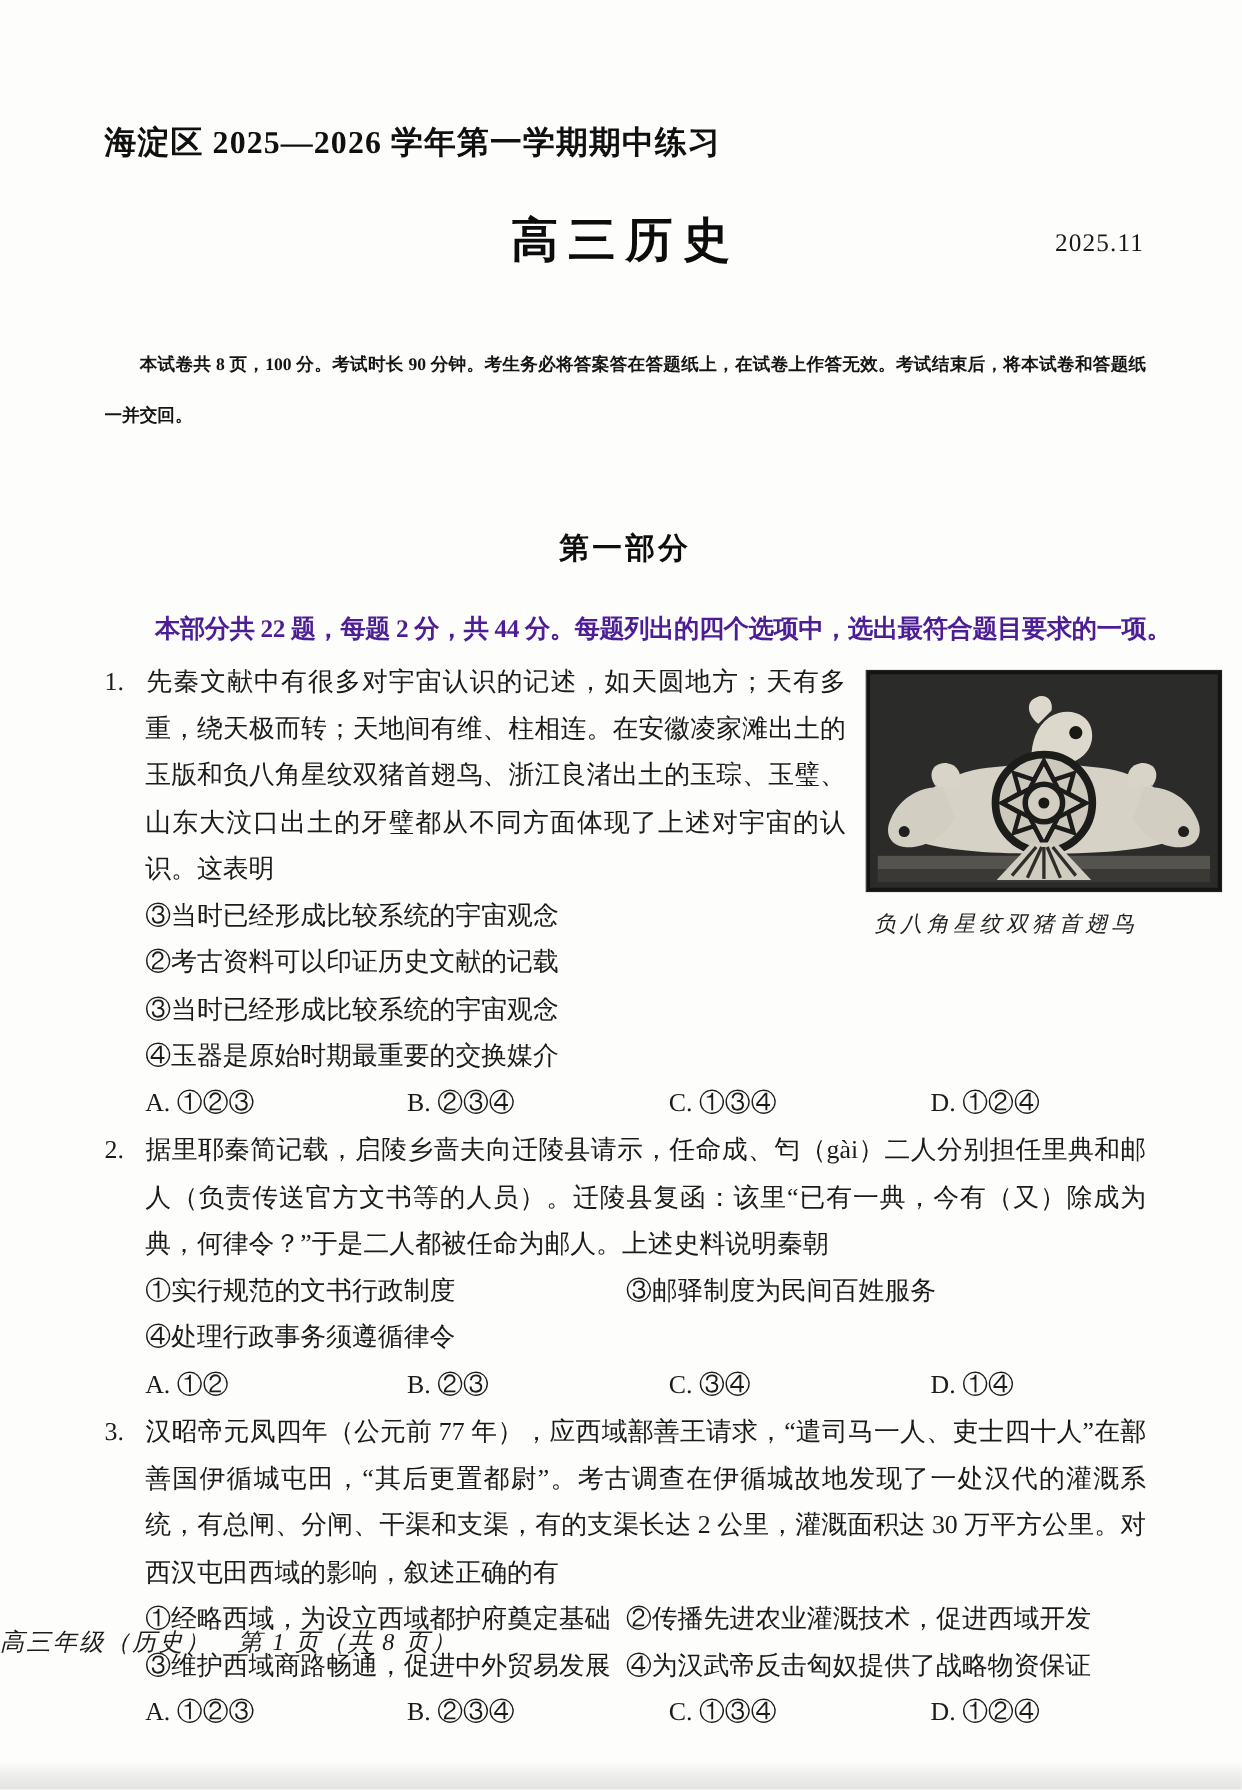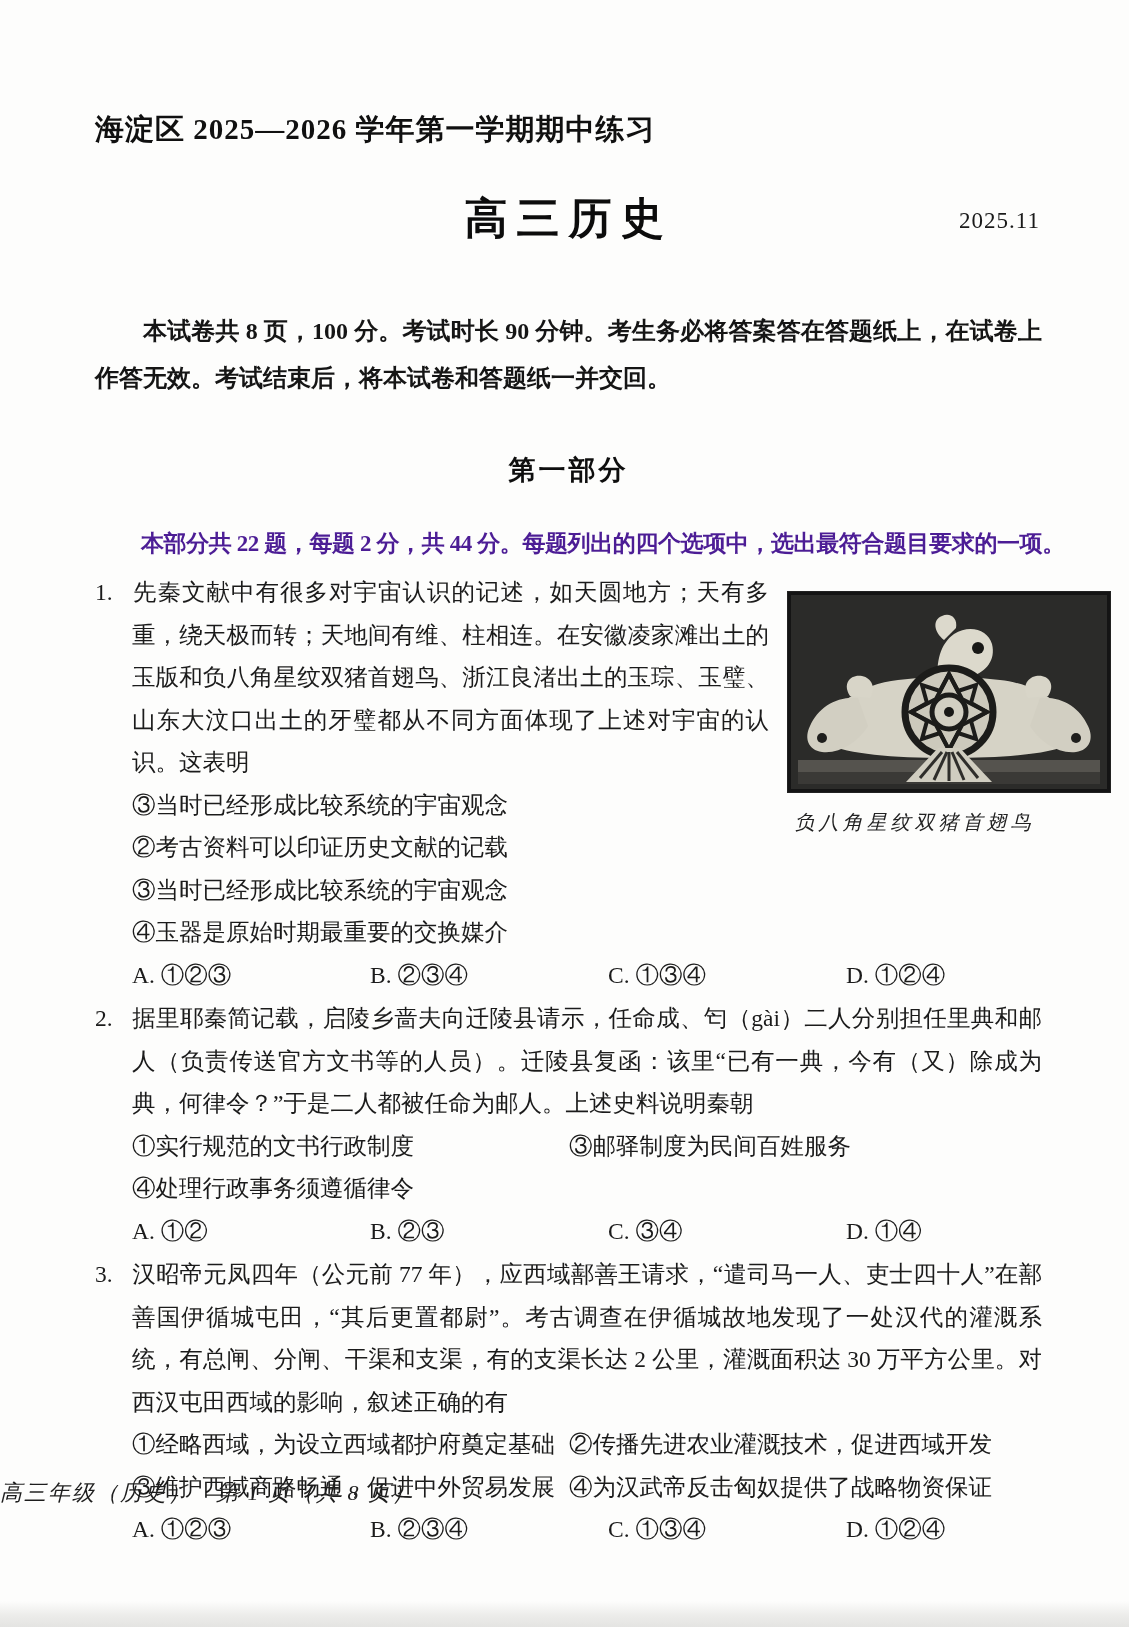--- a/index.html
+++ b/index.html
@@ -29,26 +29,26 @@
     text-align:center;
     font-size:43px;font-weight:bold;letter-spacing:9px;
     color:#0c0c0c;
   }
   .paper-date{
     position:absolute;right:2px;top:18px;
     font-size:23px;letter-spacing:1px;color:#1a1a1a;
   }
   .instructions{
     margin-top:56px;
-    font-size:24px;font-weight:600;line-height:47px;
+    font-size:16px;font-weight:600;line-height:47px;
     text-align:justify;text-indent:2em;
     color:#151515;
   }
   .section-title{
-    margin-top:50px;
+    margin-top:78px;
     text-align:center;
     font-size:27px;font-weight:bold;letter-spacing:3px;
     color:#0e0e0e;
   }
   .section-intro{
     margin-top:40px;
     font-size:23px;font-weight:600;
     letter-spacing:-0.4px;
     text-indent:2em;
     white-space:nowrap;
@@ -61,21 +61,21 @@
   }
   .q1{margin-top:12px;}
   .q-body{padding-left:37px;}
   .q-num{
     display:inline-block;width:37px;margin-left:-37px;
     letter-spacing:0;
   }
   .q1-figure{
     float:right;
     width:255px;
-    margin:20px 0 4px 18px;
+    margin:10px 0 4px 18px;
   }
   .q1-figure svg{display:block;width:322px;height:200px;border:1px solid #222;}
   .q1-figure figcaption{
     margin-top:8px;
     text-align:center;
     font-size:20px;letter-spacing:4px;
     font-style:italic;
     color:#222;
   }
   .subitems div{padding-left:37px;}

